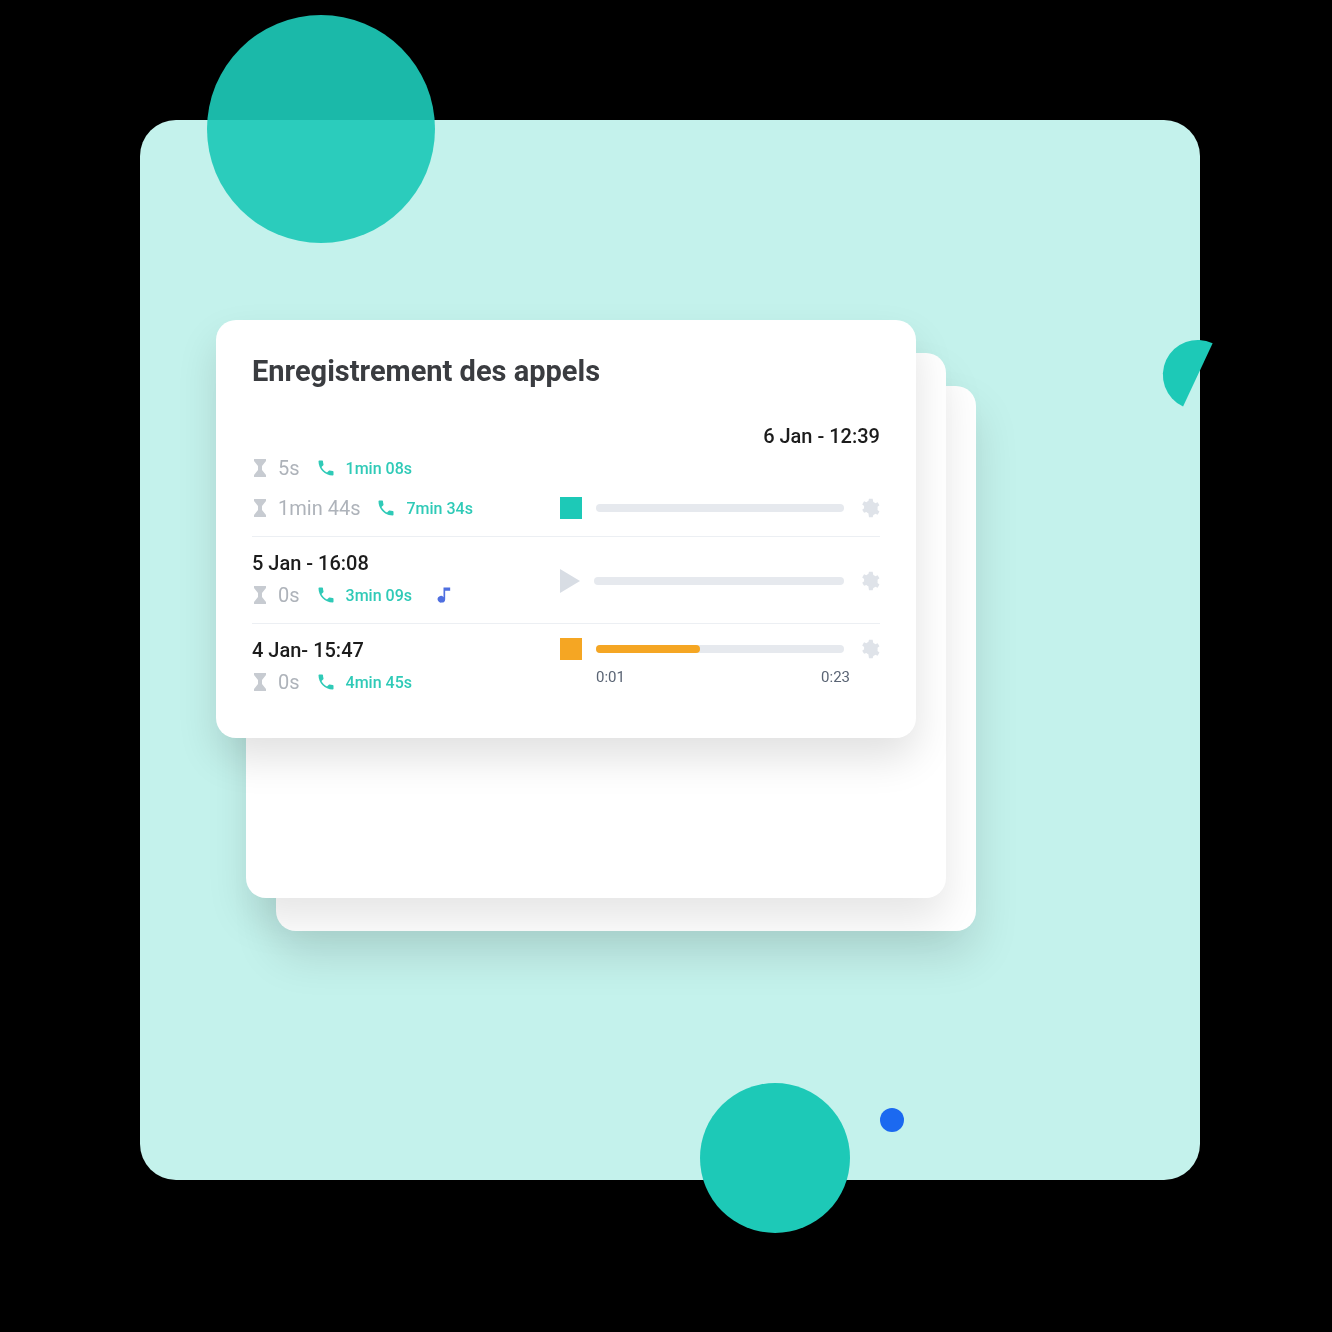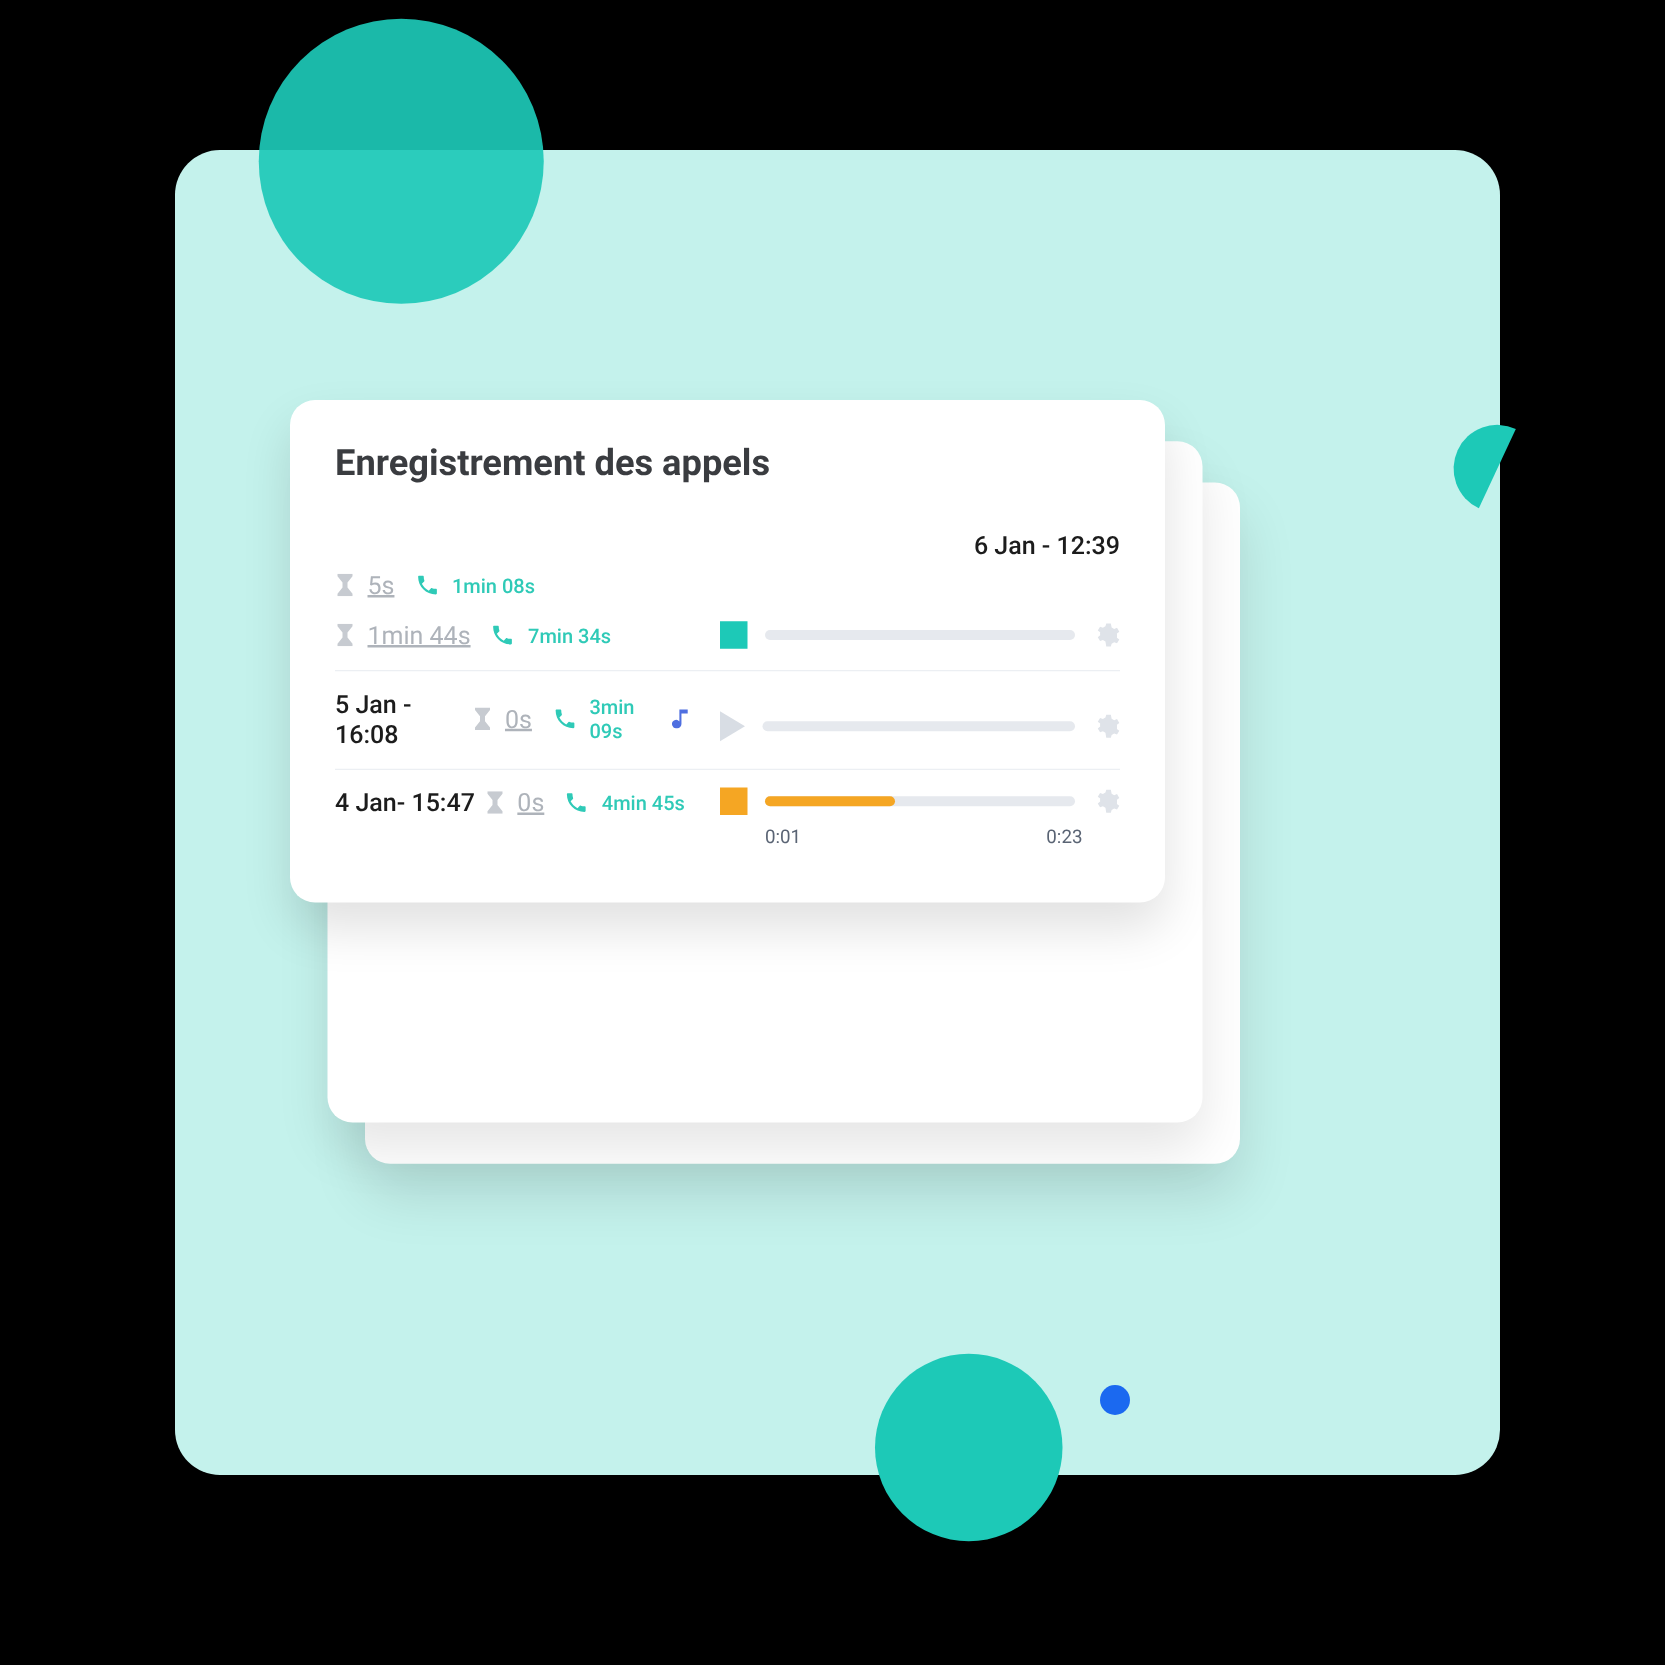--- a/index.html
+++ b/index.html
@@ -19,21 +19,21 @@
   }
   .circle-bottom {
     position: absolute; left: 700px; top: 1083px; width: 150px; height: 150px;
     border-radius: 50%; background: #1dc9b7;
   }
   .dot-blue {
     position: absolute; left: 880px; top: 1108px; width: 24px; height: 24px;
     border-radius: 50%; background: #1b69f0;
   }
 
-  .card-stack { position: absolute; left: 232px; top: 320px; width: 760px; }
+  .card-stack { position: absolute; left: 216px; top: 320px; width: 760px; }
   .card-back2 {
     position: absolute; left: 60px; top: 66px; width: 700px; height: 545px;
     background: #fff; border-radius: 20px;
     box-shadow: 0 24px 46px rgba(0,0,0,0.12);
   }
   .card-back1 {
     position: absolute; left: 30px; top: 33px; width: 700px; height: 545px;
     background: #fff; border-radius: 20px;
     box-shadow: 0 22px 42px rgba(0,0,0,0.10);
   }
@@ -45,40 +45,40 @@
   .card-title {
     font-size: 29px; font-weight: 700; color: #3a3c40; margin-bottom: 22px;
   }
 
   .entry { padding: 14px 0 16px 0; border-bottom: 1px solid #eceff3; }
   .entry:last-child { border-bottom: none; }
   .entry-col { display: flex; flex-direction: column; gap: 8px; text-align: right; }
   .entry-date { font-size: 20px; color: #1c1c1c; font-weight: 500; }
   .stat-row { display: flex; align-items: center; gap: 10px; }
   .hourglass { color: #c7cbd1; display: inline-flex; }
-  .wait-text { color: #aeb3ba; font-size: 20px; text-decoration: underline; }
+  .wait-text { color: #aeb3ba; font-size: 20px; }
   .phone { color: #2fcab7; display: inline-flex; margin-left: 6px; }
   .dur-text { color: #2fcab7; font-size: 16px; font-weight: 500; }
   .music { color: #4f6fe0; display: inline-flex; margin-left: 14px; }
 
   .player { display: flex; align-items: center; gap: 14px; min-width: 310px; }
   .btn-stop { width: 22px; height: 22px; background: #1dc9b7; flex: 0 0 auto; cursor: pointer; }
   .btn-stop.orange { background: #f5a623; }
   .btn-play { width: 0; height: 0; border-left: 20px solid #d8dde4; border-top: 12px solid transparent; border-bottom: 12px solid transparent; cursor: pointer; flex: 0 0 auto; }
   .track { position: relative; flex: 1 1 auto; height: 8px; background: #e6e9ee; border-radius: 5px; }
   .track .fill { position: absolute; left: 0; top: 0; height: 100%; border-radius: 5px; background: #f5a623; }
   .gear { color: #dfe3e9; display: inline-flex; cursor: pointer; flex: 0 0 auto; }
   .time-row { display: flex; justify-content: space-between; font-size: 15px; color: #5a6474; margin-top: 8px; padding-left: 36px; padding-right: 30px; }
 
   .row-with-player { display: flex; align-items: center; justify-content: space-between; margin-top: 16px; }
   .row-with-player .stat-row { flex: 0 0 auto; }
   .row-with-player .player { flex: 1 1 auto; max-width: 320px; }
 
   .entry.compact .entry-body { display: flex; align-items: flex-start; justify-content: space-between; gap: 20px; }
-  .entry.compact .left { display: flex; flex-direction: row; gap: 8px; }
+  .entry.compact .left { display: flex; flex-direction: column; gap: 8px; }
   .entry.compact .player-wrap { display: flex; flex-direction: column; flex: 0 0 320px; }
 </style>
 </head>
 <body>
 
 <div class="stage">
   <div class="bg-square"></div>
   <div class="circle-big"></div>
   <div class="half-circle"></div>
   <div class="circle-bottom"></div>

